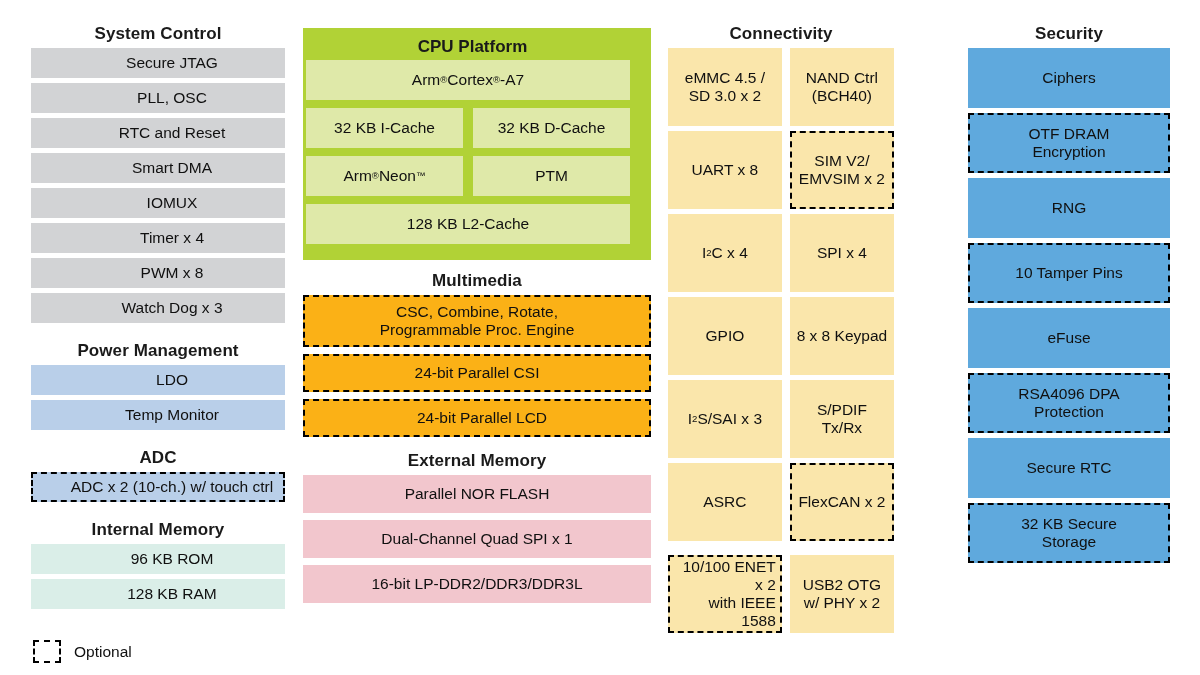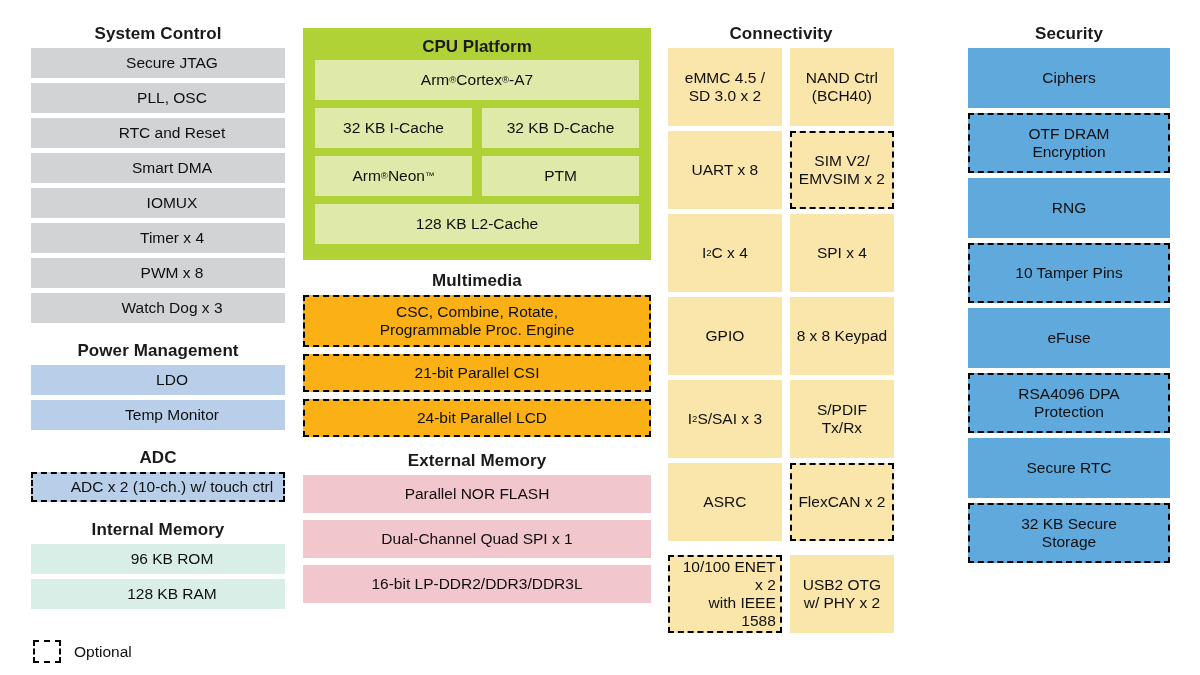--- a/index.html
+++ b/index.html
@@ -52,21 +52,21 @@
 
   
   #col1 { left: 31px; top: 22px; width: 254px; }
   #col1 .blk { width: 254px; height: 30px; margin-bottom: 5px; padding-left: 32px; }
   .gap-head { height: 11px; }
 
   
   #col2 { left: 303px; top: 28px; width: 348px; }
   #cpu-panel {
     width: 348px; height: 232px;
-    padding: 8px 12px 12px 12px;
+    padding: 8px 12px 12px 3px;
   }
   #cpu-panel .cpu-title {
     font-size: 17px; font-weight: bold; text-align: center;
     line-height: 22px; height: 24px; color: #1a1a1a;
   }
   .cpu-row { display: flex; gap: 10px; margin-bottom: 8px; }
   .cpu-cell {
     display: flex; align-items: center; justify-content: center;
     height: 40px; font-size: 15.5px; color: #101010; text-align: center;
   }
@@ -158,21 +158,21 @@
             <div class="cpu-cell c-green-inner cpu-full">128 KB L2-Cache</div>
           </div>
         </div>
     </div>
 
     <div style="height:9px"></div>
     <div class="section-title">Multimedia</div>
     <div id="mm-blocks">
         <div class="blk c-orange dashed" style="height: 52px;">CSC, Combine, Rotate,
 Programmable Proc. Engine</div>
-        <div class="blk c-orange dashed" style="height: 38px;">21-bit Parallel CSI</div>
+        <div class="blk c-orange dashed" style="height: 38px;">24-bit Parallel CSI</div>
         <div class="blk c-orange dashed" style="height: 38px; padding-left: 14px;">24-bit Parallel LCD</div>
       </div>
 
     <div style="height:5px"></div>
     <div class="section-title">External Memory</div>
     <div id="em-blocks">
         <div class="blk c-pink solid">Parallel NOR FLASH</div>
         <div class="blk c-pink solid">Dual-Channel Quad SPI  x 1</div>
         <div class="blk c-pink solid">16-bit LP-DDR2/DDR3/DDR3L</div>
       </div>

